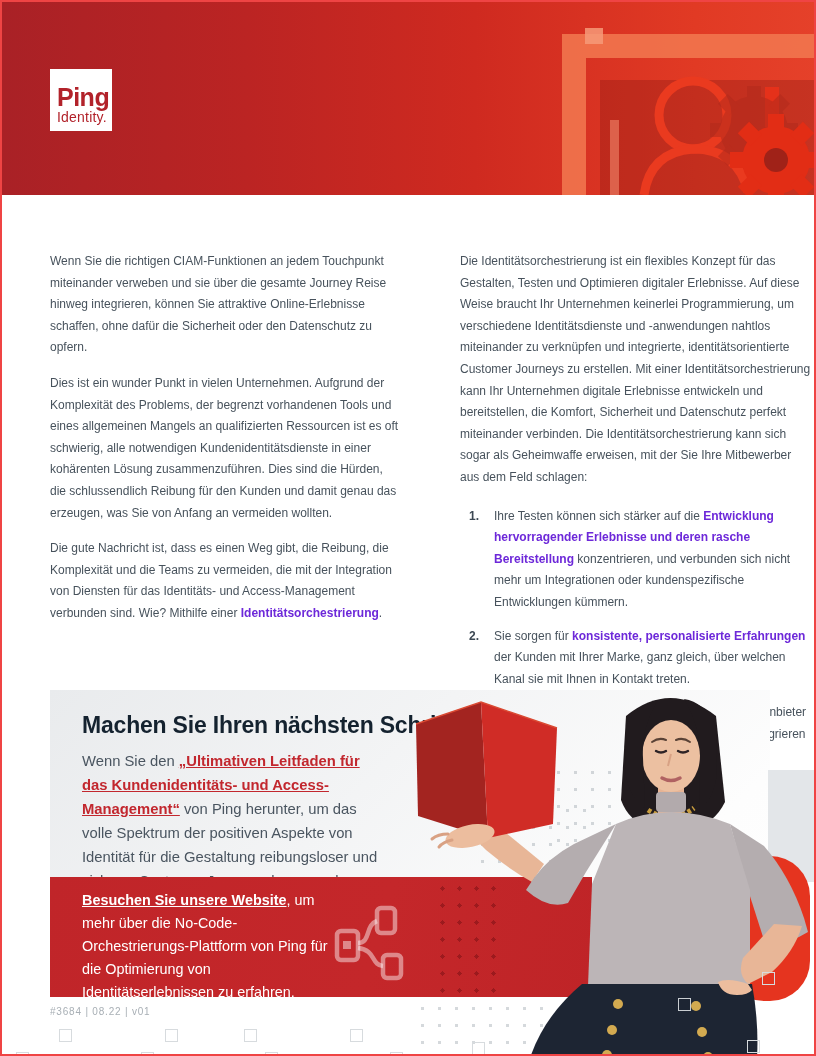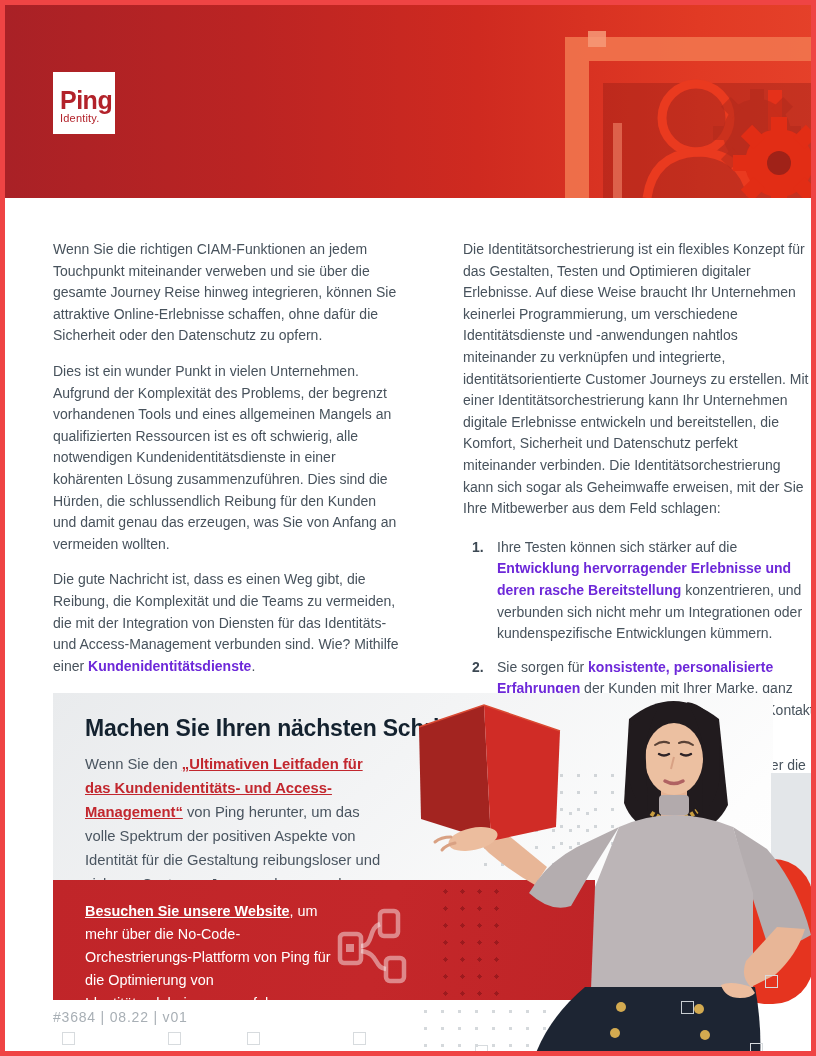--- a/index.html
+++ b/index.html
@@ -1,36 +1,36 @@
 <!DOCTYPE html>
 <html><head>
 <meta charset="utf-8">
 <style>
   * { margin:0; padding:0; box-sizing:border-box; }
   html,body { background:#ffffff; }
   body { font-family:"Liberation Sans", sans-serif; }
   .page{
     position:relative; width:816px; height:1056px; background:#ffffff;
-    overflow:hidden; border:5px solid #ef4444; margin:0 auto;
+    overflow:hidden; border:2px solid #ef4444; margin:0 auto;
   }
   
   .header{
     position:absolute; left:0; top:0; width:816px; height:193px;
     background:linear-gradient(90deg,#a92126 0%, #bb2423 30%, #cf2a20 58%, #e13a24 85%, #e5412a 100%);
     overflow:hidden;
   }
   .header-art{ position:absolute; right:0; top:0; }
   .logo-box{
     position:absolute; left:48px; top:67px; width:62px; height:62px;
     background:#ffffff; padding:16px 0 0 7px;
   }
   .logo-brand{ color:#b2222a; font-weight:bold; font-size:25px; line-height:24px; letter-spacing:-0.5px; }
-  .logo-sub{ color:#b2222a; font-size:11px; letter-spacing:0.2px; margin-top:0px; }
-  
-  .col{ position:absolute; top:234px; color:#47525c; font-size:14px; line-height:21.6px; }
+  .logo-sub{ color:#b2222a; font-size:14px; letter-spacing:0.2px; margin-top:0px; }
+  
+  .col{ position:absolute; top:249px; color:#47525c; font-size:12px; line-height:21.6px; }
   .col-left{ left:48px;  width:349px; }
   .col-right{ left:429px; width:351px;margin-left:29px; }
   .col p{ margin:0 0 14px 0; }
   .col b, .col strong{ font-weight:bold; color:#6d28d9; }
   .num-list{ margin-top:17px; }
   .num-item{ display:flex; margin-bottom:12px; }
   .num-item .num{ width:34px; flex:0 0 34px; font-weight:bold; color:#3c4853; padding-left:9px; }
   .num-item .itxt{ flex:1; }
   
   .cta-card{
@@ -47,21 +47,21 @@
     font-size:14.8px; line-height:24px; color:#4a5560;
   }
   .red-link{ color:#c2272e; font-weight:bold; text-decoration:underline; cursor:pointer; }
   
   .red-block{
     position:absolute; left:48px; top:875px; width:542px; height:120px;
     background:linear-gradient(105deg,#c02529 0%, #c4272a 60%, #bf2427 100%);
     z-index:2;
   }
   .visit-text{
-    position:absolute; left:32px; top:20px; width:262px;
+    position:absolute; left:32px; top:12px; width:262px;
     font-size:14.4px; line-height:23px; color:#ffffff;
   }
   .white-link{ color:#ffffff; font-weight:bold; text-decoration:underline; cursor:pointer; }
   .flow-icon{ position:absolute; left:283px; top:26px; }
   
   .dots{ position:absolute; z-index:3; pointer-events:none; }
   .dots-light{
     background-image:radial-gradient(circle, rgba(150,160,168,.40) 1.5px, transparent 1.7px);
     background-size:17px 17px;
   }
@@ -69,21 +69,21 @@
     background-image:radial-gradient(circle, rgba(110,12,16,.45) 2px, transparent 2.2px);
     background-size:17px 17px;
   }
   
   .gray-block{ position:absolute; left:766px; top:768px; width:50px; height:112px; background:#e3e6e9; z-index:1; }
   .woman-svg{ position:absolute; left:410px; top:684px; z-index:3; }
   .sq{ position:absolute; width:13px; height:13px; border:1px solid #d7dbde; z-index:4; }
   
   .footer{
     position:absolute; left:48px; top:1004px; z-index:5;
-    font-size:14px; letter-spacing:0.8px; color:#a8afb5;
+    font-size:10px; letter-spacing:0.8px; color:#a8afb5;
   }
 </style>
 </head>
 <body>
 
 <div class="page">
 
   <div class="header">
     <svg class="header-art" width="280" height="193" viewBox="0 0 280 193">
       <rect x="36" y="44" width="400" height="400" fill="none" stroke="#f1764f" stroke-opacity="0.88" stroke-width="24"></rect>
@@ -127,21 +127,21 @@
     </svg>
     <div class="logo-box">
       <div class="logo-brand">Ping</div>
       <div class="logo-sub">Identity.</div>
     </div>
   </div>
 
   <div class="col col-left">
     <p>Wenn Sie die richtigen CIAM-Funktionen an jedem Touchpunkt miteinander verweben und sie über die gesamte Journey Reise hinweg integrieren, können Sie attraktive Online-Erlebnisse schaffen, ohne dafür die Sicherheit oder den Datenschutz zu opfern.</p>
     <p>Dies ist ein wunder Punkt in vielen Unternehmen. Aufgrund der Komplexität des Problems, der begrenzt vorhandenen Tools und eines allgemeinen Mangels an qualifizierten Ressourcen ist es oft schwierig, alle notwendigen Kundenidentitätsdienste in einer kohärenten Lösung zusammenzuführen. Dies sind die Hürden, die schlussendlich Reibung für den Kunden und damit genau das erzeugen, was Sie von Anfang an vermeiden wollten.</p>
-    <p><span>Die gute Nachricht ist, dass es einen Weg gibt, die Reibung, die Komplexität und die Teams zu vermeiden, die mit der Integration von Diensten für das Identitäts- und Access-Management verbunden sind. Wie? Mithilfe einer </span><strong>Kundenidentitätsdienste</strong><span>.</span></p>
+    <p><span>Die gute Nachricht ist, dass es einen Weg gibt, die Reibung, die Komplexität und die Teams zu vermeiden, die mit der Integration von Diensten für das Identitäts- und Access-Management verbunden sind. Wie? Mithilfe einer </span><strong>Identitätsorchestrierung</strong><span>.</span></p>
   </div>
 
   <div class="col col-right">
     <p>Die Identitätsorchestrierung ist ein flexibles Konzept für das Gestalten, Testen und Optimieren digitaler Erlebnisse. Auf diese Weise braucht Ihr Unternehmen keinerlei Programmierung, um verschiedene Identitätsdienste und -anwendungen nahtlos miteinander zu verknüpfen und integrierte, identitätsorientierte Customer Journeys zu erstellen. Mit einer Identitätsorchestrierung kann Ihr Unternehmen digitale Erlebnisse entwickeln und bereitstellen, die Komfort, Sicherheit und Datenschutz perfekt miteinander verbinden. Die Identitätsorchestrierung kann sich sogar als Geheimwaffe erweisen, mit der Sie Ihre Mitbewerber aus dem Feld schlagen:</p>
     <div class="num-list">
       <div class="num-item">
         <span class="num">1.</span>
         <span class="itxt"><span>Ihre Testen können sich stärker auf die </span><strong>Entwicklung hervorragender Erlebnisse und deren rasche Bereitstellung</strong><span> konzentrieren, und verbunden sich nicht mehr um Integrationen oder kundenspezifische Entwicklungen kümmern.</span></span>
       </div>
       <div class="num-item">

